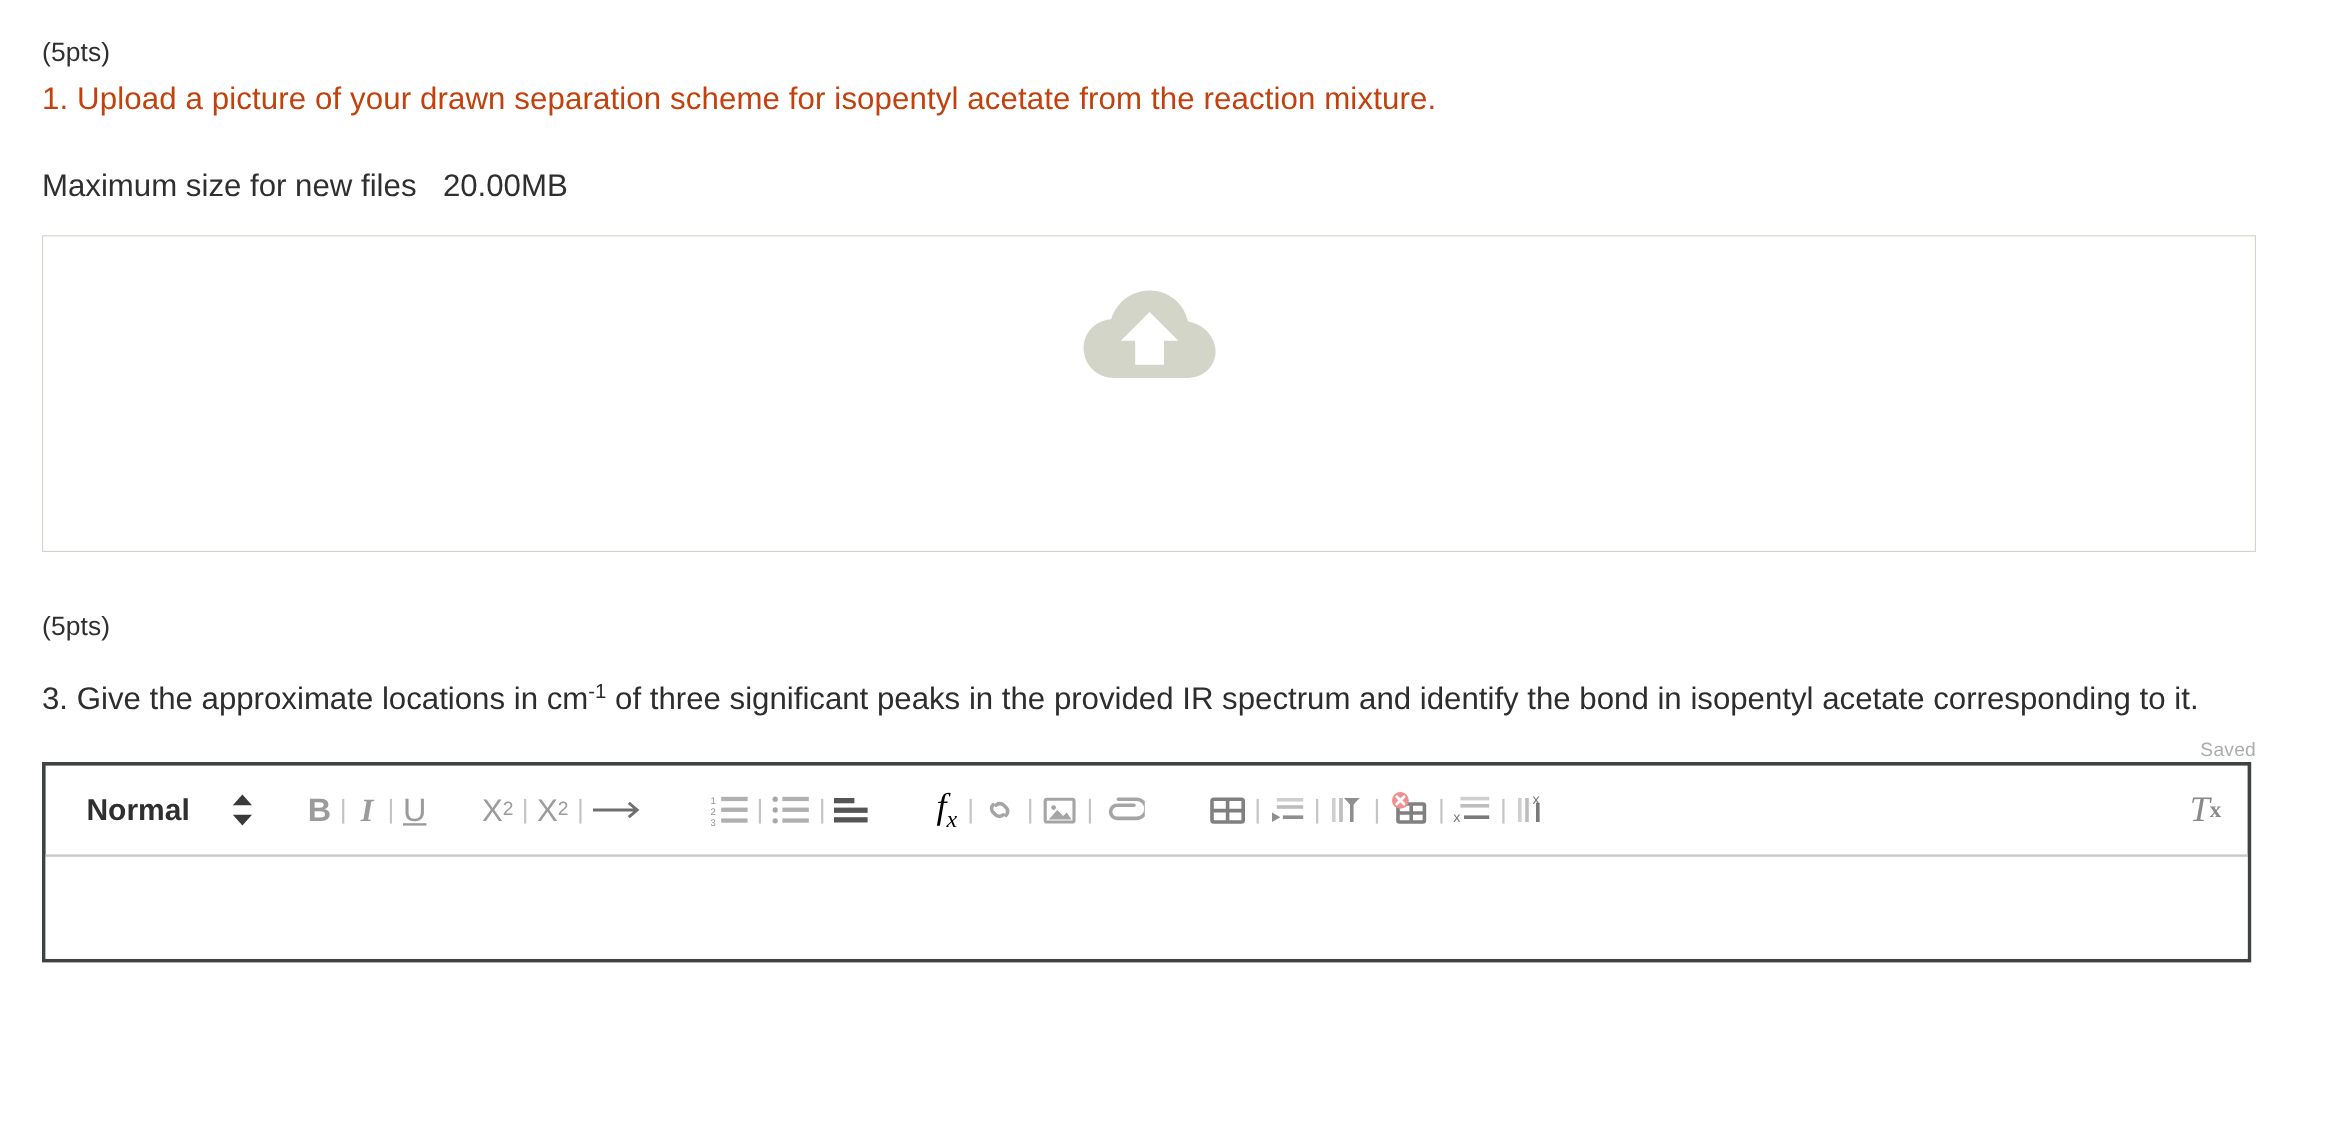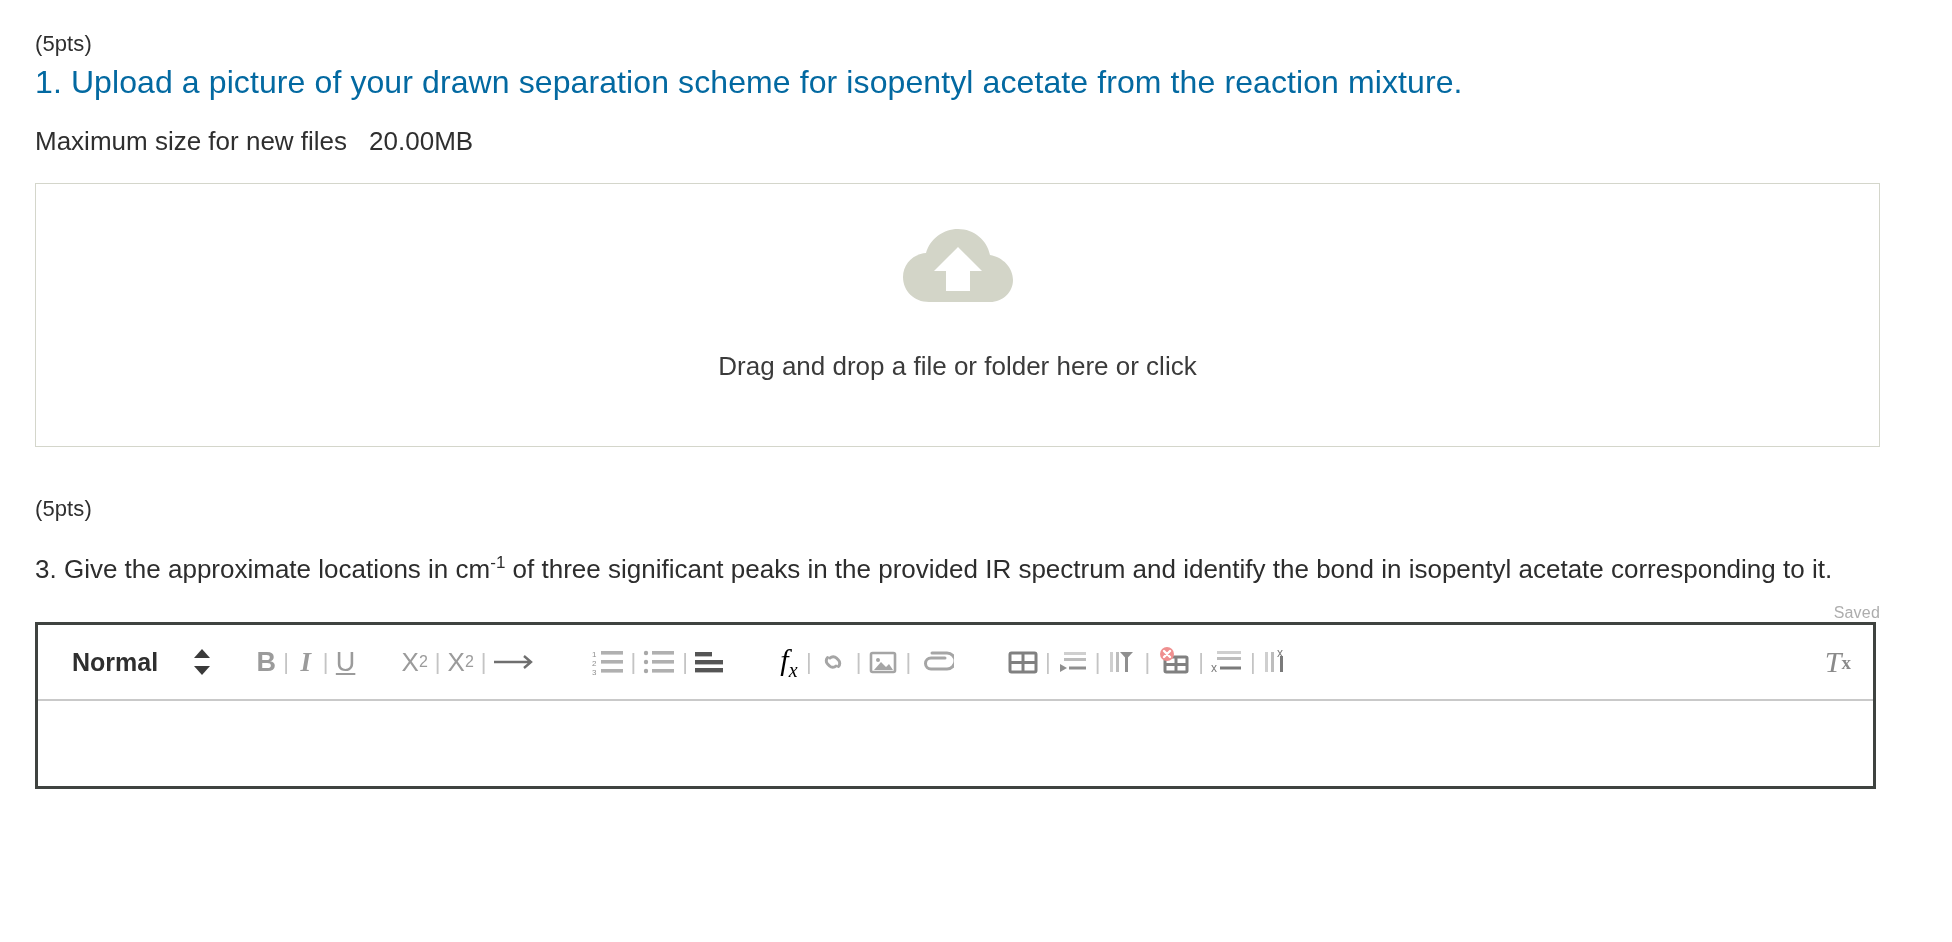--- a/index.html
+++ b/index.html
@@ -31,34 +31,34 @@
   }
 
   
   .pts {
     font-size: 22px;
     line-height: 34px;
     color: #2f2f2f;
     letter-spacing: 0.1px;
   }
   .qtext {
-    font-size: 32px;
+    font-size: 26px;
     line-height: 34px;
-    color: #0369a1;
+    color: #c2410c;
     letter-spacing: 0.1px;
   }
   .q1-block { padding-top: 27px; }
   .q1-line { margin-top: 4px; }
 
   
   .meta-row {
     display: flex;
     justify-content: space-between;
     align-items: baseline;
-    margin-top: 26px;
+    margin-top: 39px;
     width: 1845px;
   }
   .meta-left, .meta-right {
     font-size: 26px;
     line-height: 32px;
     color: #2f2f2f;
     white-space: nowrap;
   }
   .meta-label { }
   .meta-value { margin-left: 22px; }
@@ -234,21 +234,20 @@
     </div>
   </div>
 
   <div class="dropzone">
     <div class="cloud-wrap">
       <svg width="112" height="78" viewBox="0 0 112 78" xmlns="http://www.w3.org/2000/svg">
         <path d="M27 74 C12 74 1 63 1 49 C1 36 11 26 24 25 C28 11 41 1 56 1 C72 1 85 12 88 27 C101 29 111 40 111 52 C111 64 101 74 88 74 Z" fill="#d3d5c8"></path>
         <path d="M56 19 L80 43 L68 43 L68 63 L44 63 L44 43 L32 43 Z" fill="#ffffff"></path>
       </svg>
     </div>
-    <div class="dz-text">Drag and drop a file or folder here or click</div>
   </div>
 
   <div class="pts q2-pts">(5pts)</div>
   <div class="q2-body">
     <span>3. Give the approximate locations in cm</span><span class="sup">-1</span><span> of three significant peaks in the provided IR spectrum and identify the bond in isopentyl acetate corresponding to it.</span>
   </div>
 
   <div class="saved-row">
     <span class="saved">Saved</span>
   </div>

